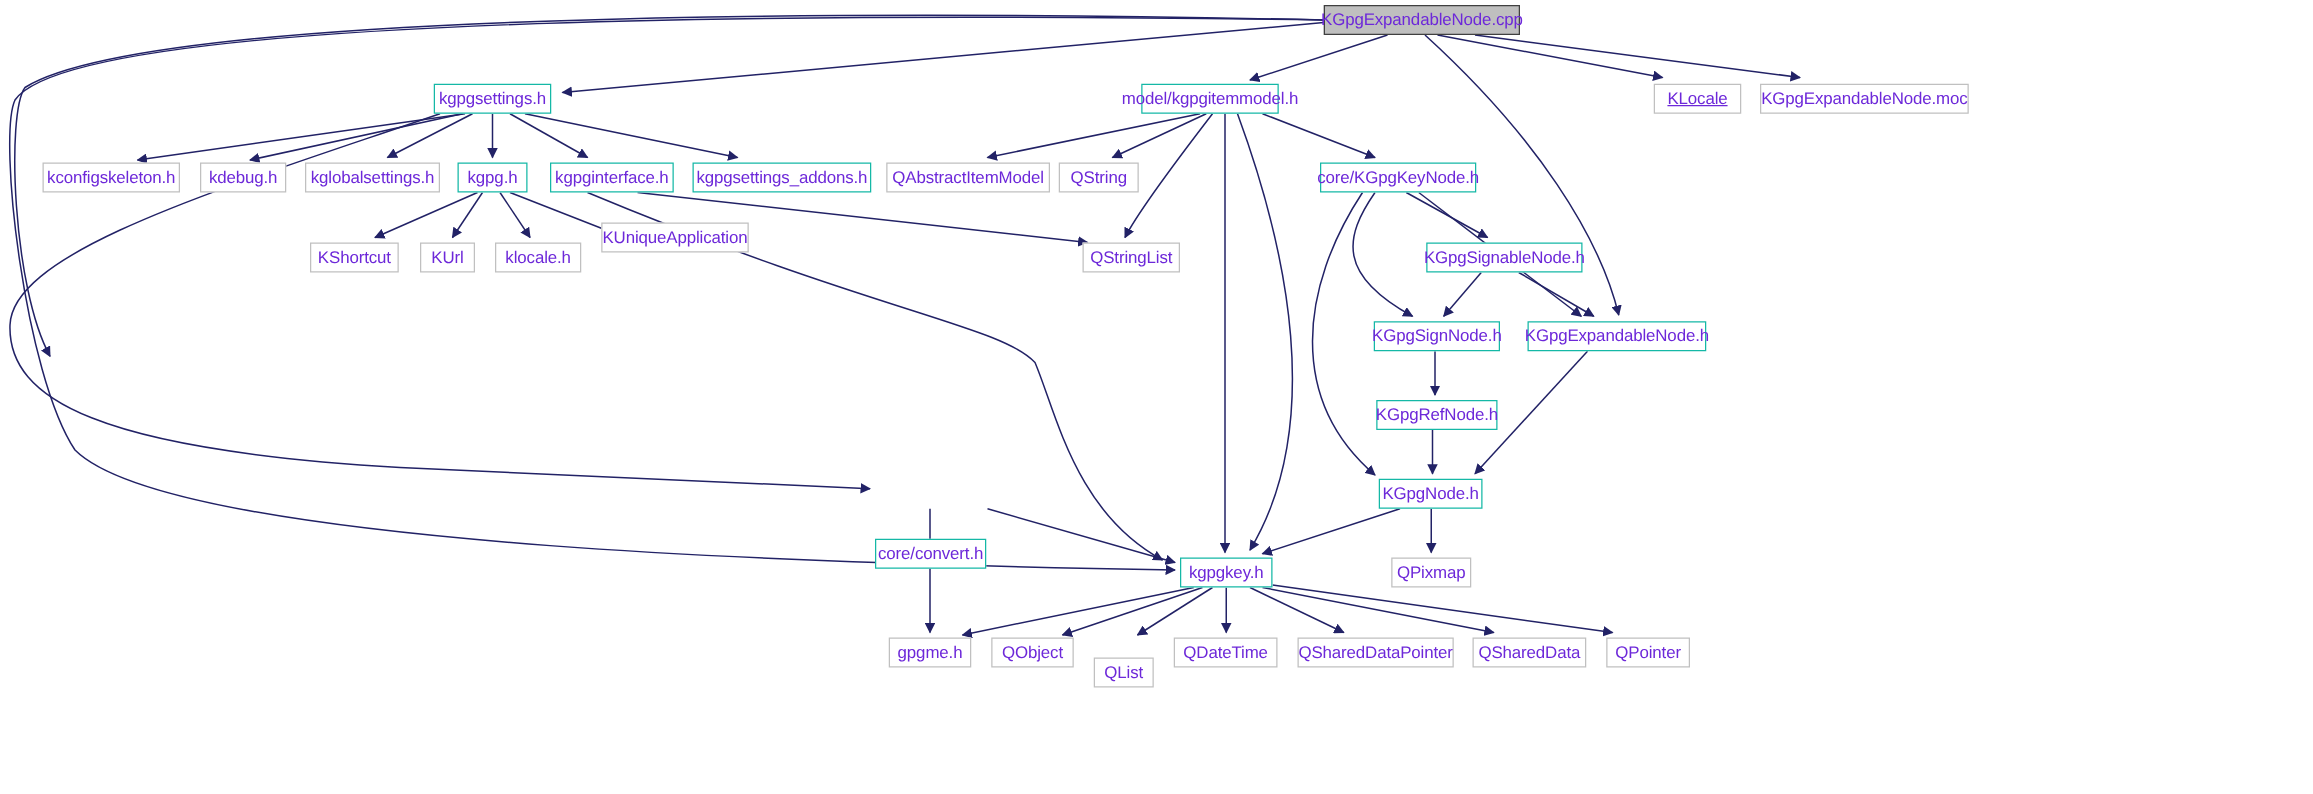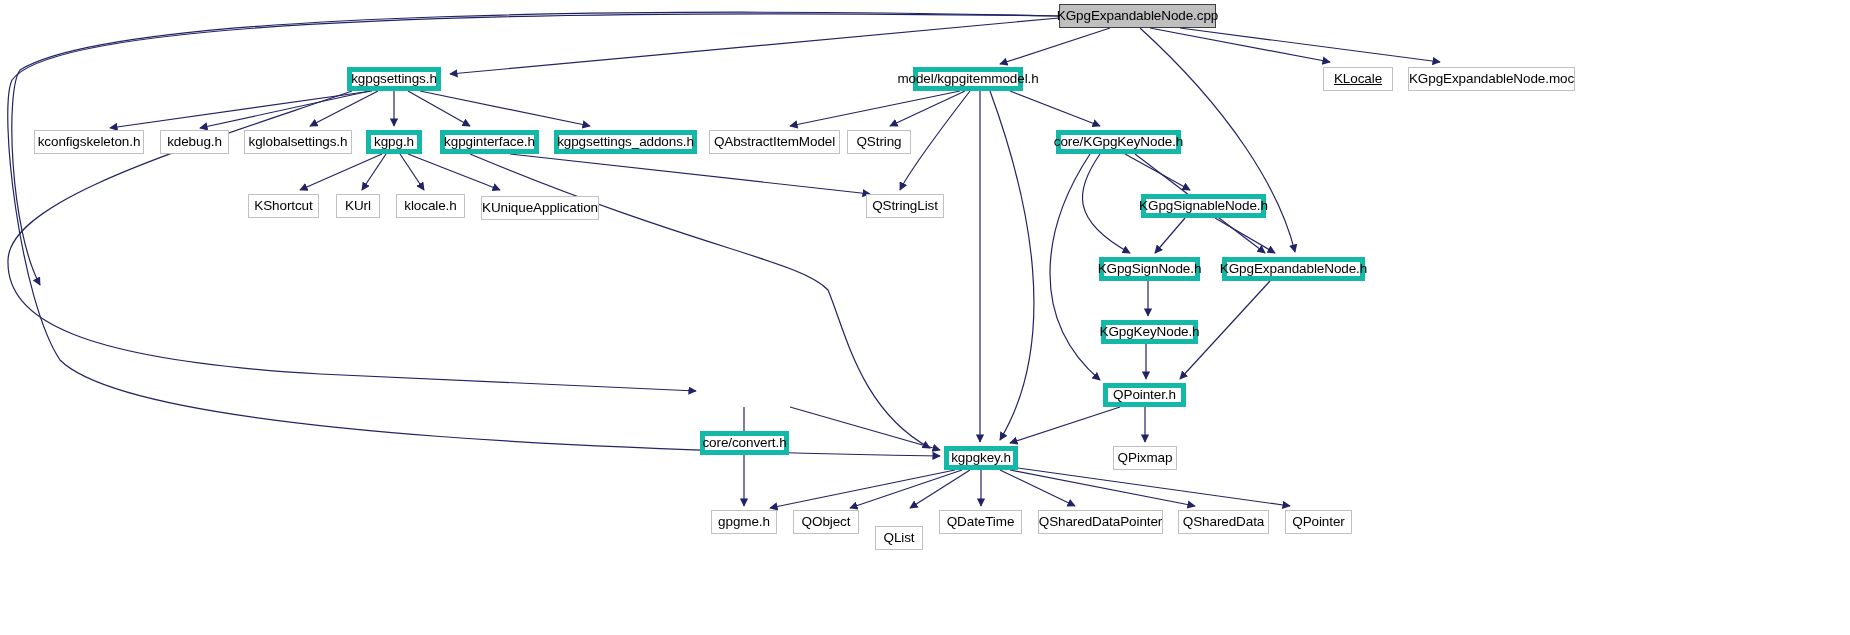--- a/index.html
+++ b/index.html
@@ -26,27 +26,27 @@
   .node {
     position: absolute;
     box-sizing: border-box;
     display: flex;
     align-items: center;
     justify-content: center;
     height: 24px;
     background: #ffffff;
     border: 1px solid #c0c0c0;
     font-size: 13.5px;
-    color: #000000;
+    color: #6d28d9;
     white-space: nowrap;
     line-height: 1;
     letter-spacing: -0.1px;
   }
   .node.local {
-    border: 5px solid #14b8a6;
+    border: 1px solid #14b8a6;
   }
   .node.current {
     border: 1px solid #404040;
     background: #bfbfbf;
   }
 </style>
 </head>
 <body>
 
 <div id="canvas">
@@ -116,27 +116,27 @@
       <div class="node " style="left: 244px; top: 130px; width: 108px;">kglobalsettings.h</div>
       <div class="node local" style="left: 366px; top: 130px; width: 56px;">kgpg.h</div>
       <div class="node local" style="left: 440px; top: 130px; width: 99px;">kgpginterface.h</div>
       <div class="node local" style="left: 554px; top: 130px; width: 143px;">kgpgsettings_addons.h</div>
       <div class="node " style="left: 709px; top: 130px; width: 131px;">QAbstractItemModel</div>
       <div class="node " style="left: 847px; top: 130px; width: 64px;">QString</div>
       <div class="node local" style="left: 1056px; top: 130px; width: 125px;">core/KGpgKeyNode.h</div>
       <div class="node " style="left: 248px; top: 194px; width: 71px;">KShortcut</div>
       <div class="node " style="left: 336px; top: 194px; width: 44px;">KUrl</div>
       <div class="node " style="left: 396px; top: 194px; width: 69px;">klocale.h</div>
-      <div class="node " style="left: 481px; top: 196px; width: 118px;">KUniqueApplication</div>
+      <div class="node " style="left: 481px; top: 178px; width: 118px;">KUniqueApplication</div>
       <div class="node " style="left: 866px; top: 194px; width: 78px;">QStringList</div>
       <div class="node local" style="left: 1141px; top: 194px; width: 125px;">KGpgSignableNode.h</div>
       <div class="node local" style="left: 1099px; top: 257px; width: 101px;">KGpgSignNode.h</div>
       <div class="node local" style="left: 1222px; top: 257px; width: 143px;">KGpgExpandableNode.h</div>
-      <div class="node local" style="left: 1101px; top: 320px; width: 97px;">KGpgKeyNode.h</div>
-      <div class="node local" style="left: 1103px; top: 383px; width: 83px;">QPointer.h</div>
+      <div class="node local" style="left: 1101px; top: 320px; width: 97px;">KGpgRefNode.h</div>
+      <div class="node local" style="left: 1103px; top: 383px; width: 83px;">KGpgNode.h</div>
       <div class="node local" style="left: 700px; top: 383px; width: 89px; margin-top: 48px;">core/convert.h</div>
       <div class="node " style="left: 1113px; top: 446px; width: 64px;">QPixmap</div>
       <div class="node local" style="left: 944px; top: 446px; width: 74px;">kgpgkey.h</div>
       <div class="node " style="left: 711px; top: 510px; width: 66px;">gpgme.h</div>
       <div class="node " style="left: 793px; top: 510px; width: 66px;">QObject</div>
       <div class="node " style="left: 875px; top: 526px; width: 48px;">QList</div>
       <div class="node " style="left: 939px; top: 510px; width: 83px;">QDateTime</div>
       <div class="node " style="left: 1038px; top: 510px; width: 125px; text-align: center;">QSharedDataPointer</div>
       <div class="node " style="left: 1178px; top: 510px; width: 91px;">QSharedData</div>
       <div class="node " style="left: 1285px; top: 510px; width: 67px;">QPointer</div>

